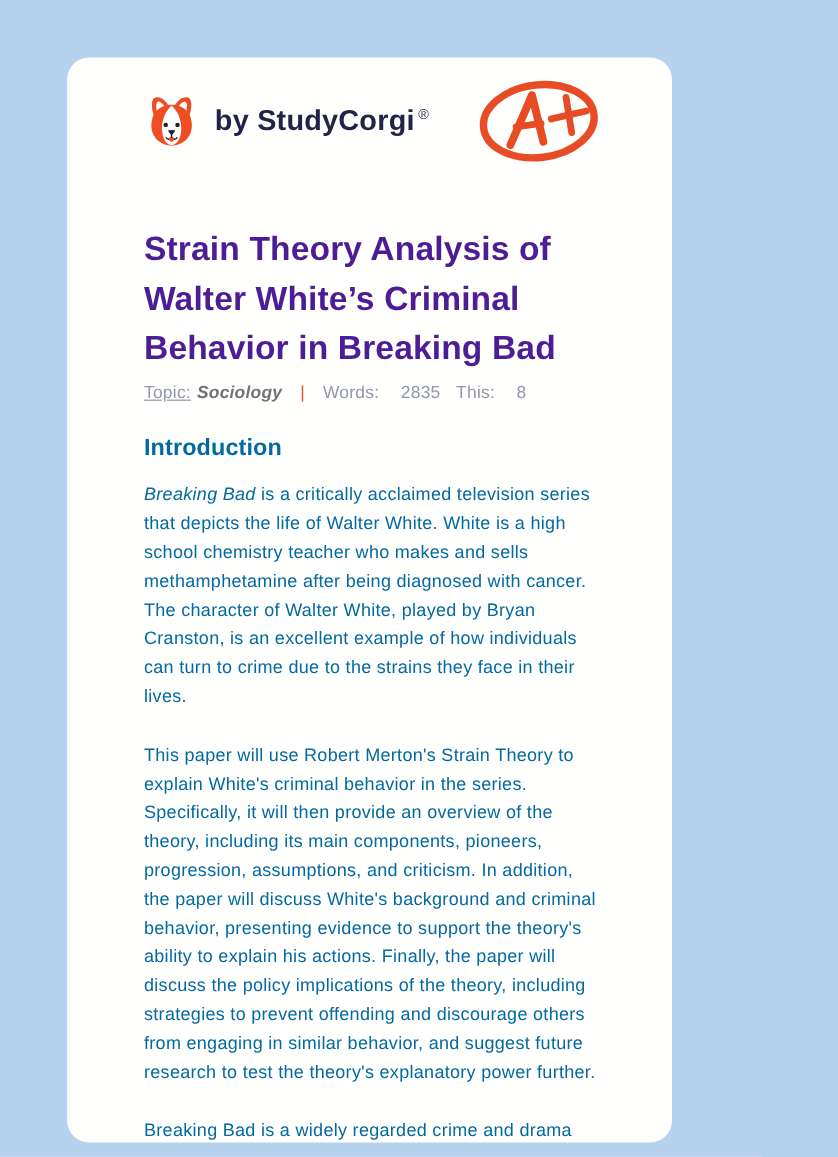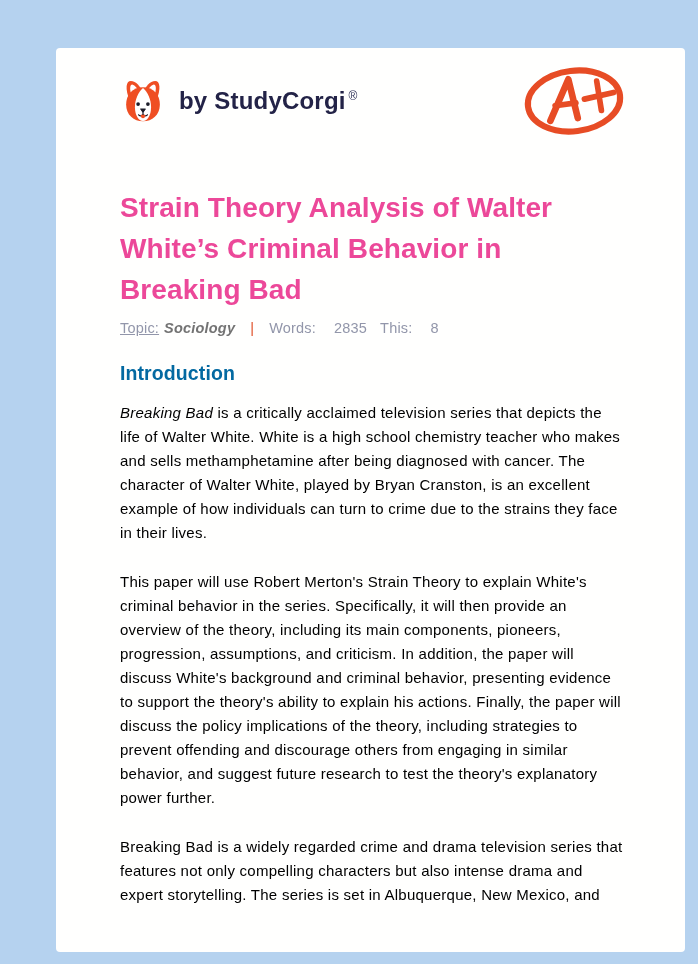--- a/index.html
+++ b/index.html
@@ -11,24 +11,24 @@
     height: 964px;
     background: #b5d2ef;
     font-family: "Liberation Sans", sans-serif;
     overflow: hidden;
     position: relative;
   }
   .card {
     position: absolute;
     left: 56px;
     top: 48px;
-    width: 629px;
+    width: 504px;
     height: 904px;
     background: #fffffe;
-    border-radius: 4px;
+    border-radius: 18px;
     box-sizing: border-box;
     padding: 15px 59px 0 64px;
     overflow: hidden;
   }
   
   .header-row {
     display: flex;
     justify-content: space-between;
     align-items: center;
     height: 76px;
@@ -51,21 +51,21 @@
     color: #2e3158;
     margin-left: 3px;
     vertical-align: 9px;
   }
   
   .essay-title {
     margin: 48px 0 0 0;
     font-size: 28px;
     line-height: 41px;
     font-weight: 700;
-    color: #ec4899;
+    color: #4c1d95;
     letter-spacing: 0.1px;
     max-width: 512px;
   }
   .meta-row {
     margin-top: 10px;
     font-size: 14.5px;
     color: #9296aa;
     display: flex;
     align-items: center;
     letter-spacing: 0.2px;
@@ -90,21 +90,21 @@
     margin: 26px 0 0 0;
     font-size: 19.5px;
     font-weight: 700;
     color: #0369a1;
     letter-spacing: 0.1px;
   }
   .body-para {
     margin: 16px 0 0 0;
     font-size: 15px;
     line-height: 24px;
-    color: #000000;
+    color: #0369a1;
     letter-spacing: 0.25px;
     max-width: 512px;
   }
   .body-para + .body-para { margin-top: 25px; }
   .body-para em { font-style: italic; }
 </style>
 </head>
 <body>
 
 <div class="card">

